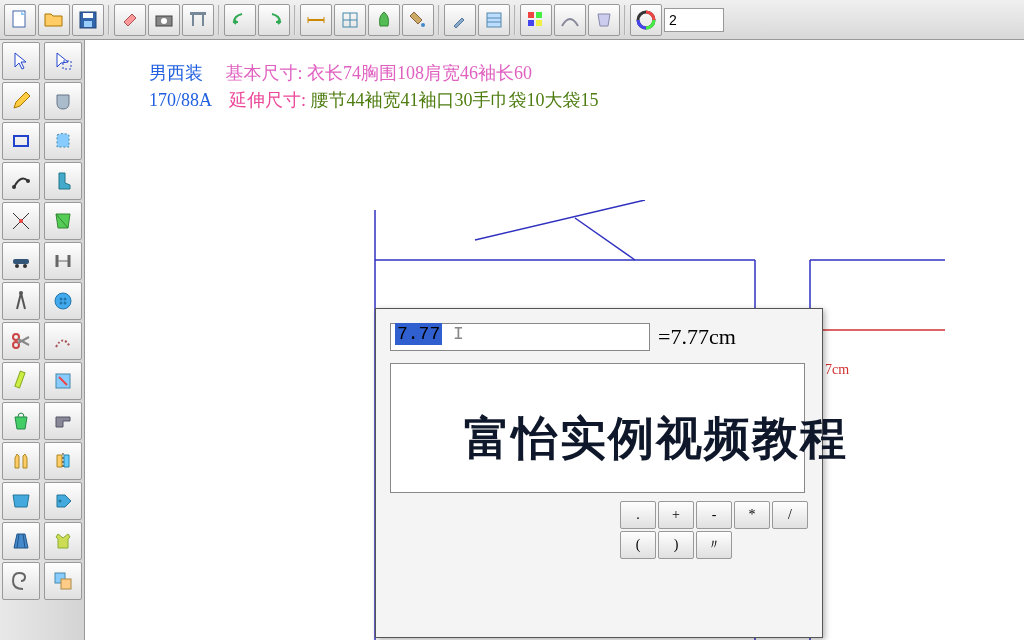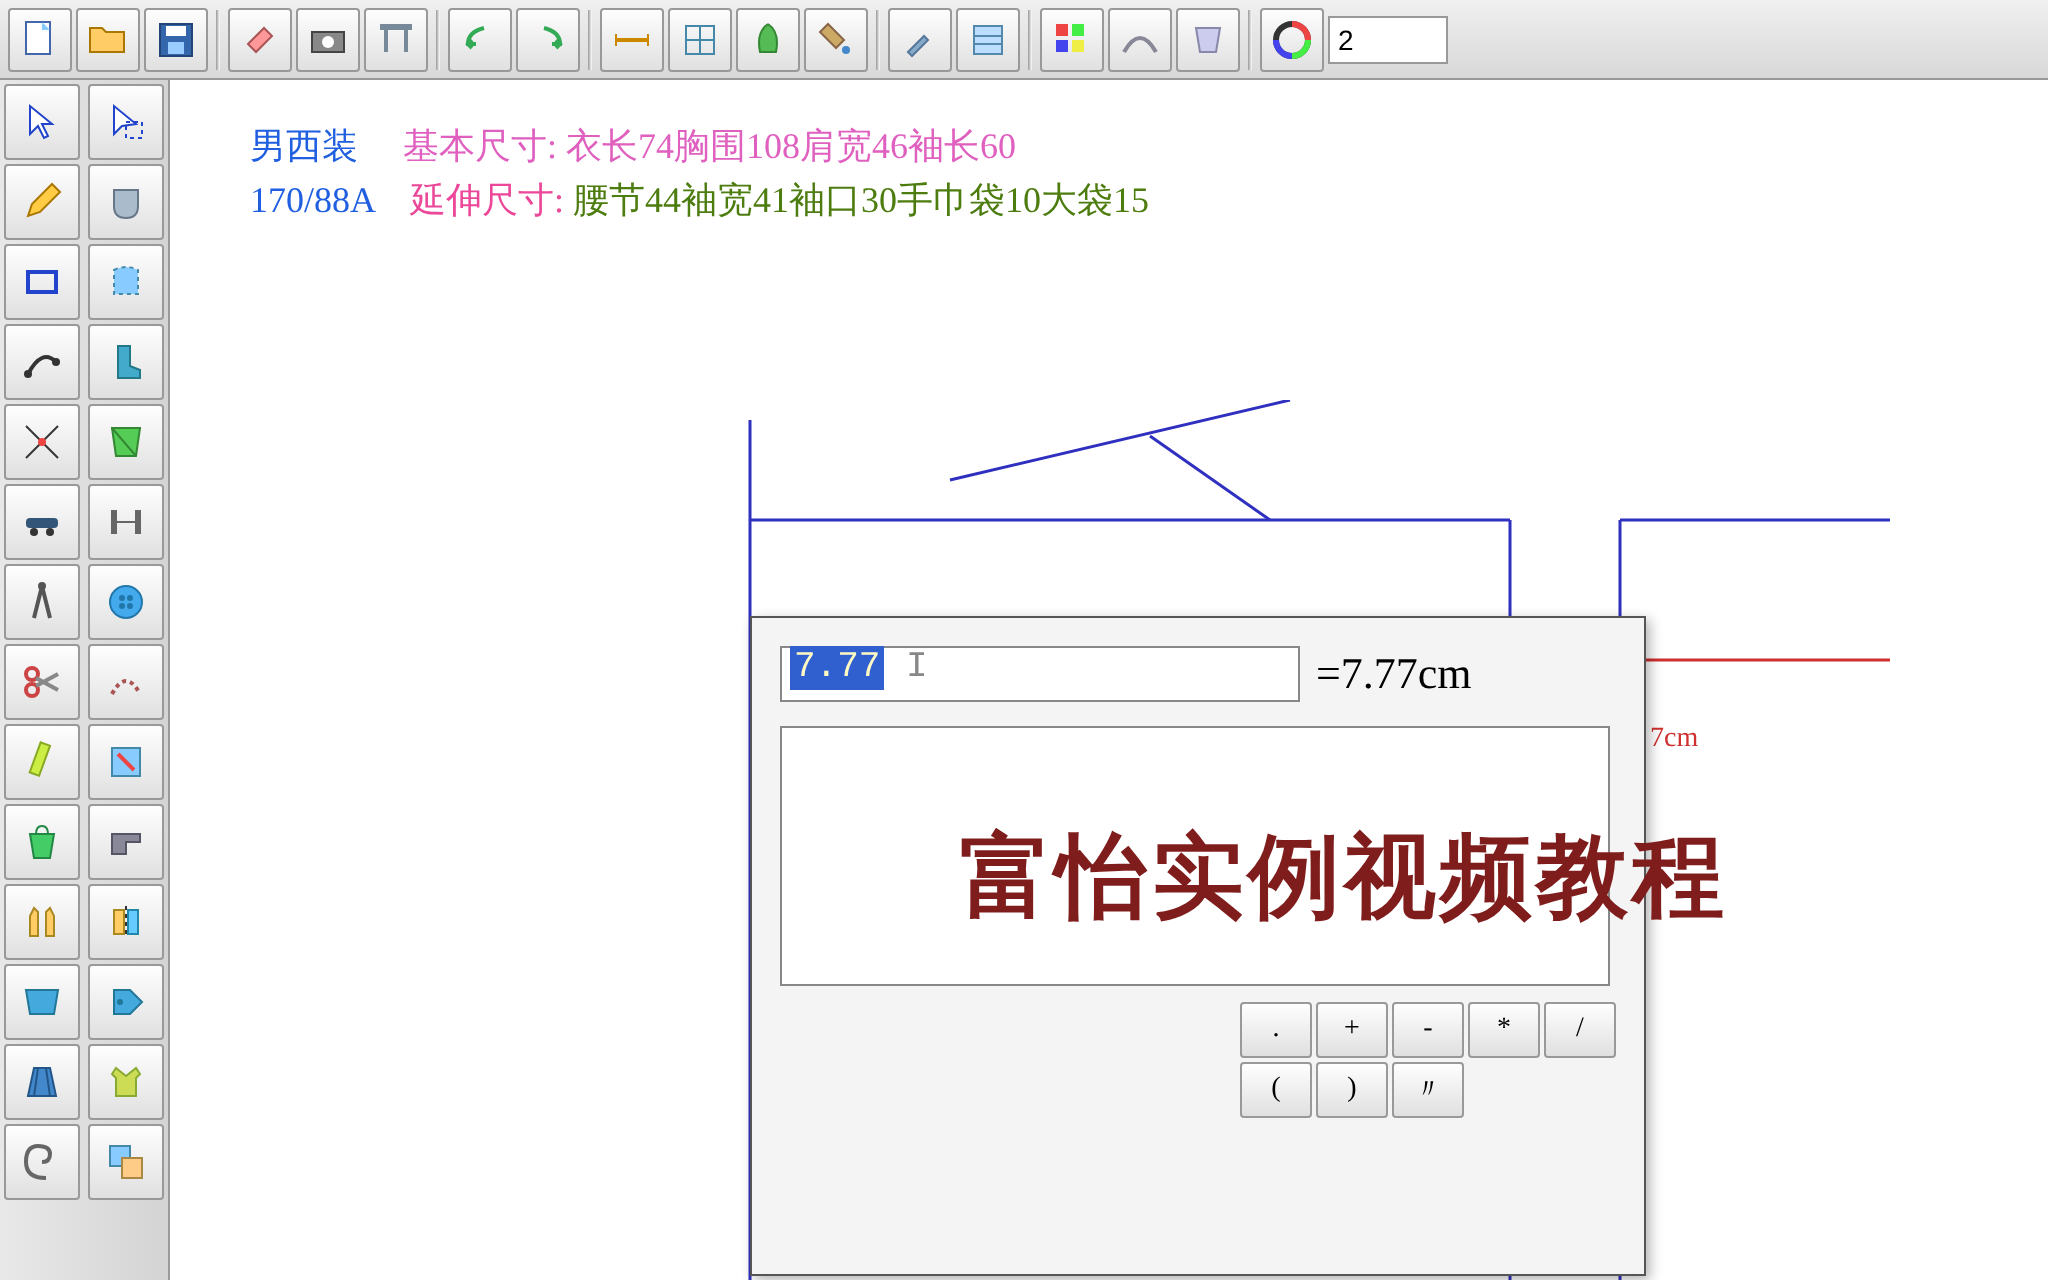--- a/index.html
+++ b/index.html
@@ -5,37 +5,37 @@
 * { box-sizing: border-box; margin: 0; padding: 0; }
 body { font-family: "SimSun", serif; background: #fff; overflow: hidden; width: 1024px; height: 640px; position: relative; }
 .top-toolbar { height: 40px; background: linear-gradient(#f0f0f0, #d8d8d8); border-bottom: 1px solid #999; display: flex; align-items: center; padding: 0 4px; gap: 2px; }
 .top-toolbar .tb-btn { width: 32px; height: 32px; border: 1px solid #999; background: linear-gradient(#fefefe, #e0e0e0); border-radius: 2px; display: flex; align-items: center; justify-content: center; cursor: pointer; font-size: 10px; position: relative; }
 .top-toolbar .divider { width: 2px; height: 30px; background: linear-gradient(to right, #999, #fff); margin: 0 2px; }
 .top-toolbar .num-input { width: 60px; height: 24px; border: 1px solid #999; background: #fff; padding: 0 4px; font-size: 14px; }
 .main-area { display: flex; height: 600px; }
 .left-toolbars { display: flex; background: linear-gradient(to right, #e8e8e8, #d4d4d4); border-right: 1px solid #999; }
 .tool-col { display: flex; flex-direction: column; padding: 2px; gap: 2px; }
 .tool-col .tool-btn { width: 38px; height: 38px; border: 1px solid #999; background: linear-gradient(#fefefe, #e0e0e0); border-radius: 2px; cursor: pointer; display: flex; align-items: center; justify-content: center; font-size: 9px; }
-.canvas-area { flex: 1; background: #fff; position: relative; padding: 20px 40px; }
+.canvas-area { flex: 1; background: #fff; position: relative; padding: 20px 64px; }
 .info-text { font-size: 18px; line-height: 1.5; font-family: "SimSun", serif; }
 .info-label { color: #2060e0; }
 .info-pink { color: #e060c0; }
 .draw-svg { position: absolute; top: 160px; left: 160px; }
 .calc-dialog { position: absolute; top: 268px; left: 290px; width: 448px; height: 330px; background: #f4f4f4; border: 1px solid #555; box-shadow: 2px 2px 6px rgba(0,0,0,0.3); }
 .calc-titlebar { height: 28px; background: linear-gradient(#fff, #d0e0f0); border-bottom: 1px solid #888; display: flex; align-items: center; padding: 0 8px; justify-content: space-between; font-size: 14px; color: #333; }
 .calc-close { width: 40px; height: 18px; background: linear-gradient(#e08080, #b03030); border: 1px solid #803030; border-radius: 2px; color: #fff; font-size: 11px; display: flex; align-items: center; justify-content: center; cursor: pointer; }
 .calc-body { padding: 14px; }
 .calc-input-row { display: flex; align-items: center; gap: 8px; margin-bottom: 12px; }
 .calc-input { width: 260px; height: 28px; border: 1px solid #888; background: #fff; padding: 0 4px; font-size: 18px; font-family: "Courier New", monospace; }
-.calc-input .selected { background: #3060d0; color: #fef9c3; padding: 1px 2px; }
+.calc-input .selected { background: #3060d0; color: #000000; padding: 1px 2px; }
 .calc-result { font-size: 22px; font-family: "SimSun", serif; color: #000; }
 .calc-textarea { width: 415px; height: 130px; border: 1px solid #888; background: #fff; margin-bottom: 8px; }
 .calc-keypad { display: grid; grid-template-columns: repeat(5, 36px); gap: 2px; margin-left: 230px; }
 .calc-key { width: 36px; height: 28px; border: 1px solid #999; background: linear-gradient(#fefefe, #e0e0e0); border-radius: 2px; cursor: pointer; display: flex; align-items: center; justify-content: center; font-size: 14px; }
-.watermark { position: absolute; top: 408px; left: 480px; font-size: 46px; font-weight: bold; color: #7f1d1d; font-family: "SimHei", sans-serif; letter-spacing: 2px; z-index: 100; }
+.watermark { position: absolute; top: 408px; left: 464px; font-size: 46px; font-weight: bold; color: #0f172a; font-family: "SimHei", sans-serif; letter-spacing: 2px; z-index: 100; }
 .red-text { position: absolute; top: 290px; left: 740px; color: #d03030; font-size: 14px; margin-top: 32px; }
 
 .ic-svg { width: 24px; height: 24px; }
 </style>
 </head>
 <body>
 
 <div class="top-toolbar">
   <div class="tb-btn">
       <svg class="ic-svg" viewBox="0 0 24 24">

